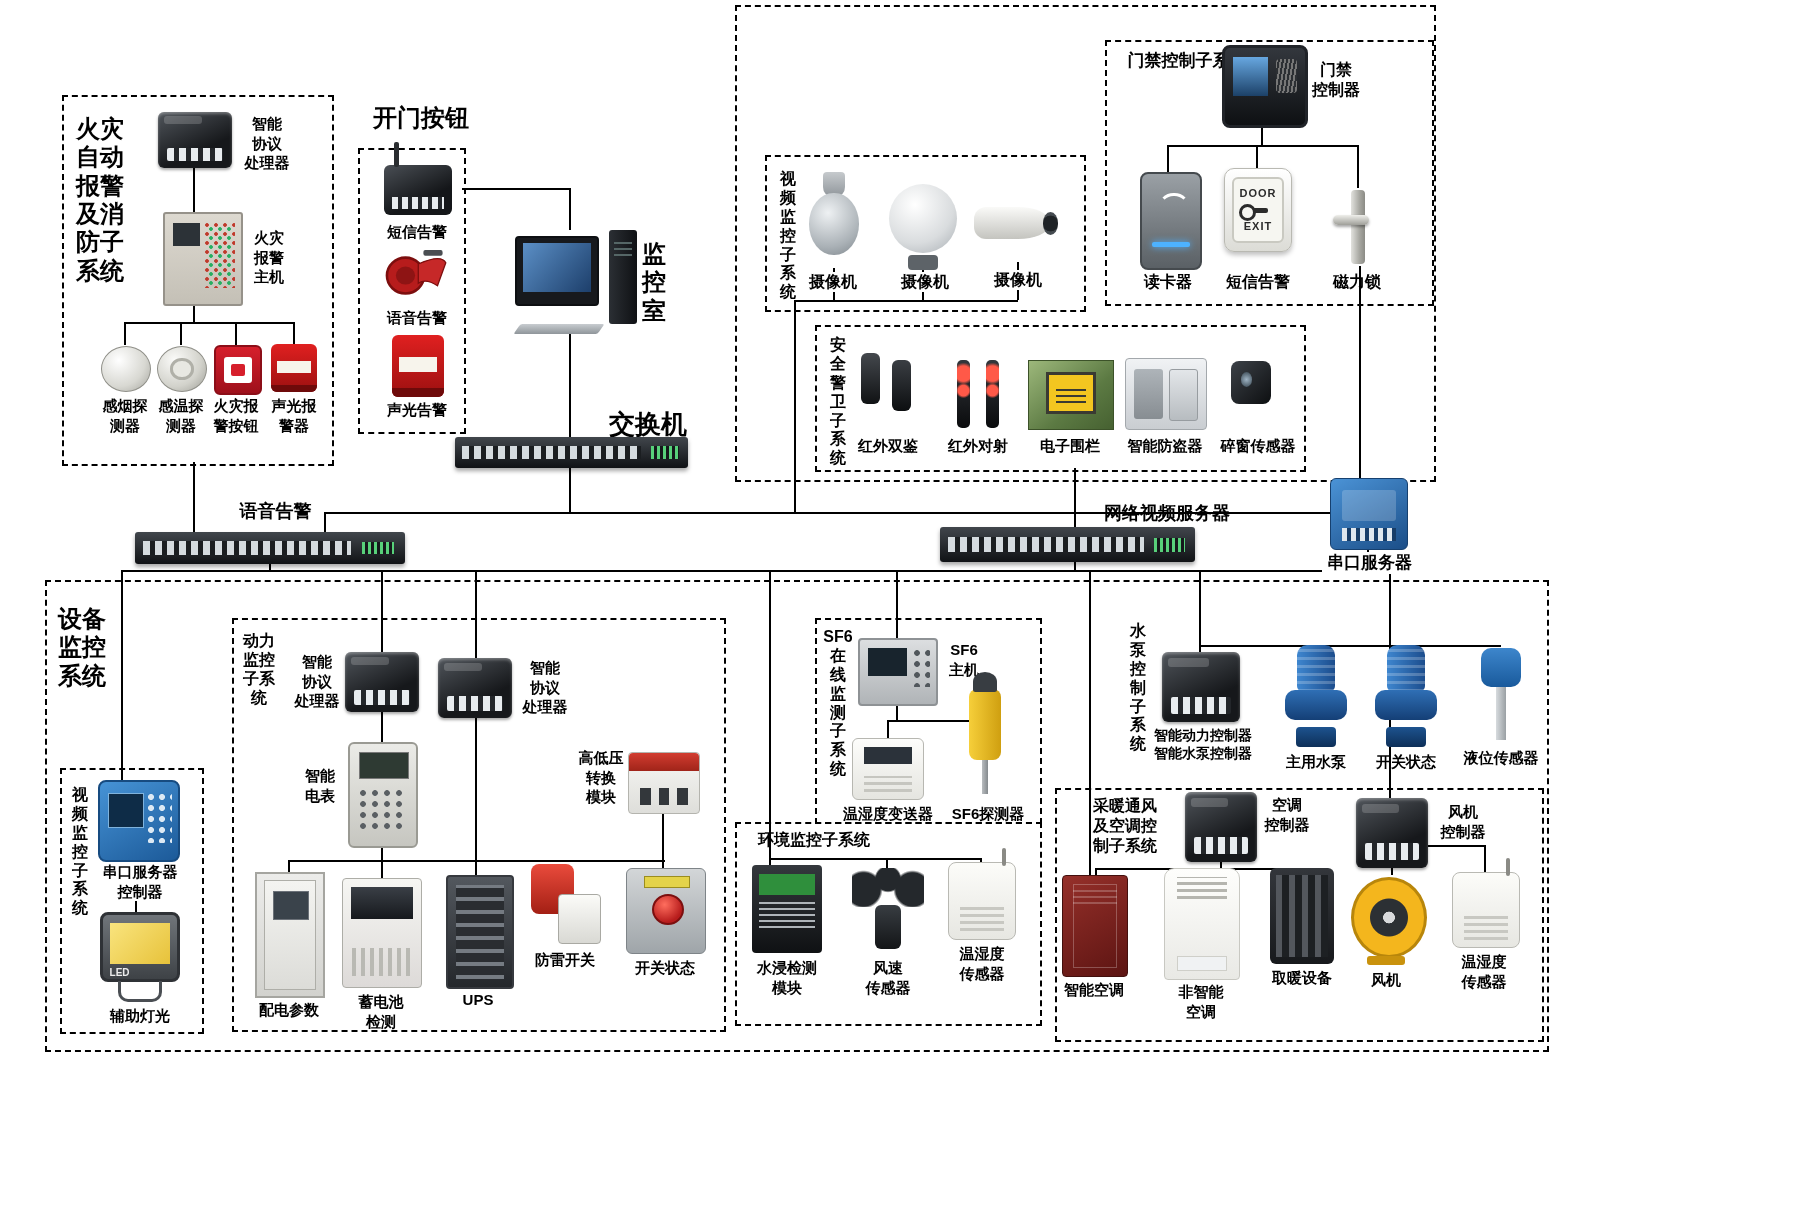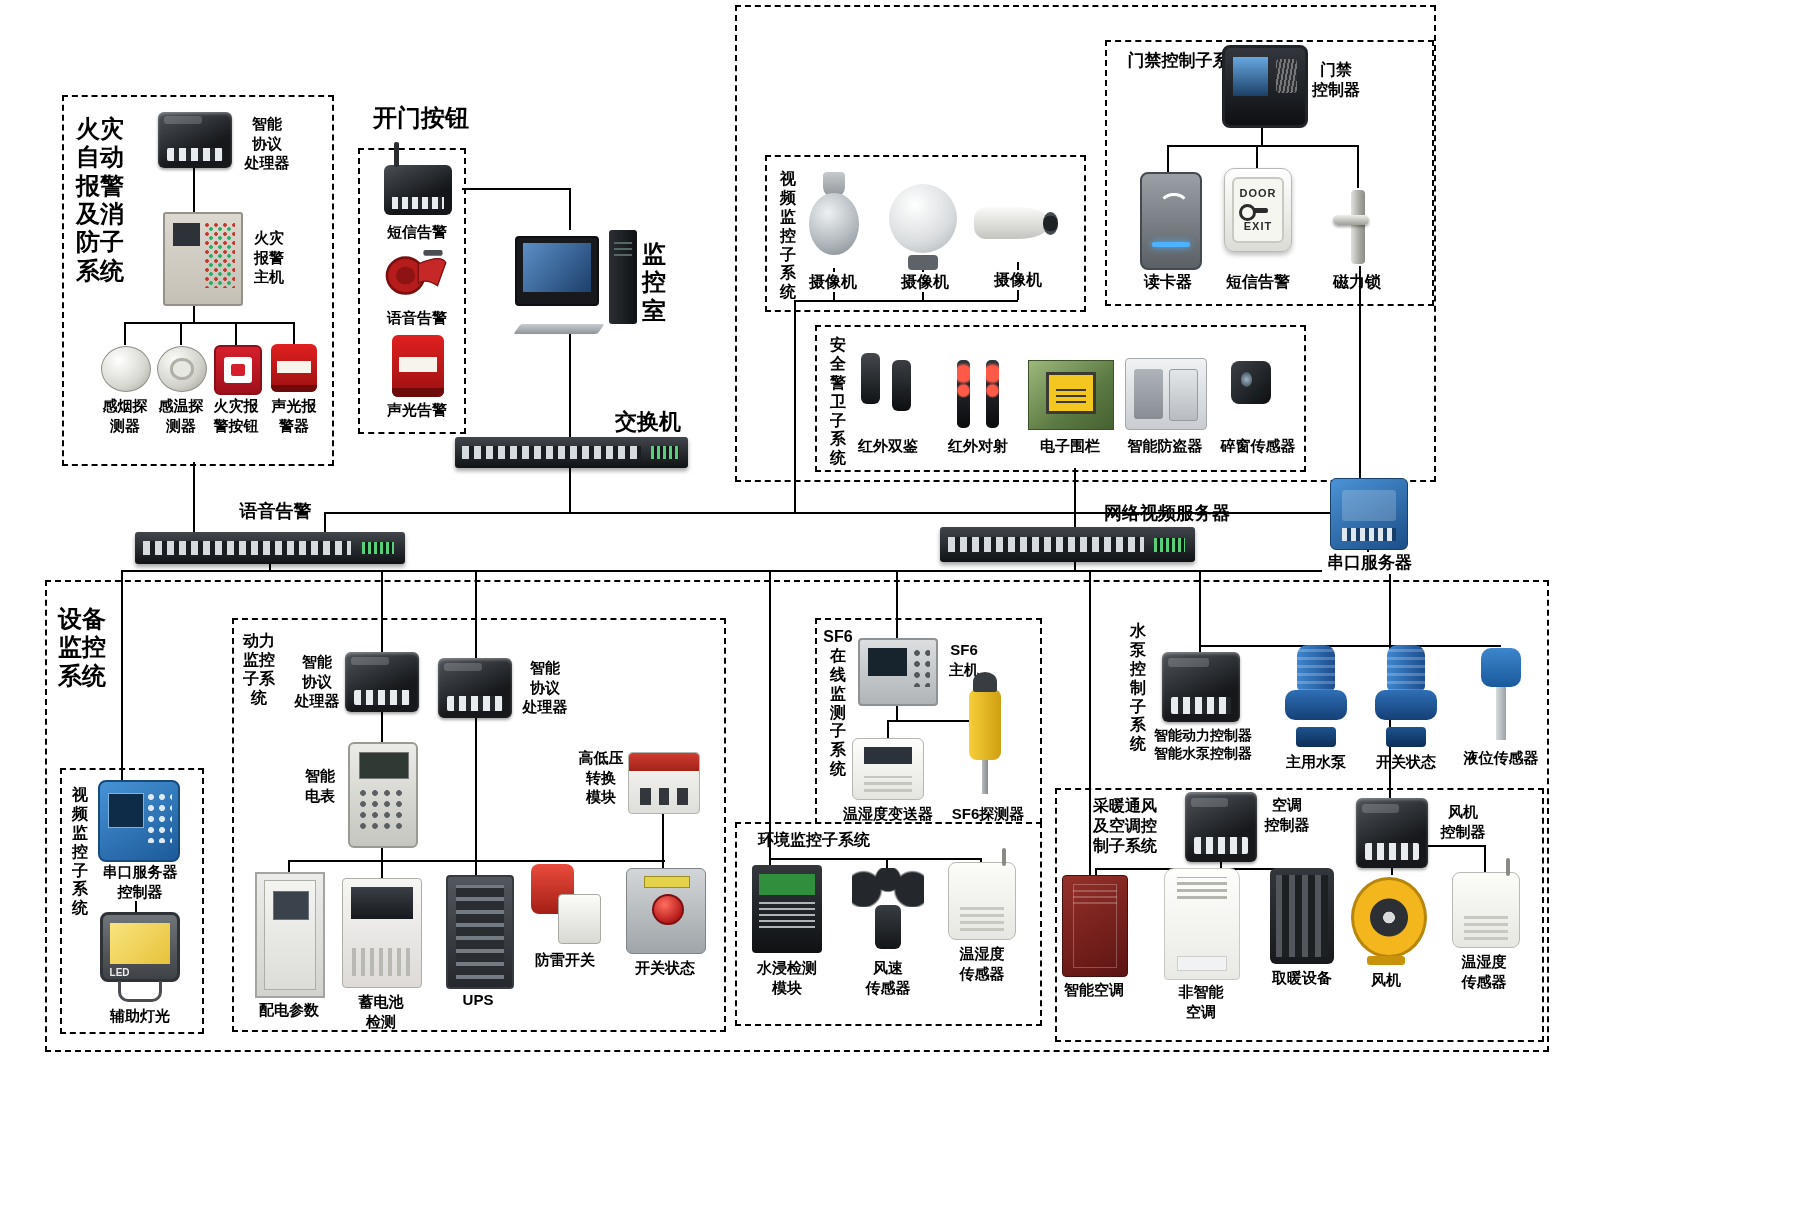--- a/index.html
+++ b/index.html
@@ -6,21 +6,21 @@
   .canvas{position:relative;width:1820px;height:1221px;background:#fff;overflow:hidden;
           font-family:"Liberation Sans","DejaVu Sans",sans-serif;}
   .dbox{position:absolute;border:2px dashed #000;background:transparent;}
   .ln{position:absolute;background:#000;display:block;}
   .ln.h{height:2px;}
   .ln.v{width:2px;}
   .lbl{position:absolute;font-weight:bold;font-size:15px;line-height:1.3;text-align:center;
        white-space:pre-line;color:#000;}
   .t25{font-size:25px;line-height:1.2;letter-spacing:2px;}
   .t24{font-size:24px;line-height:1.35;}
-  .t22{font-size:22px;}
+  .t22{font-size:26px;}
   .t18{font-size:18px;}
   .t17{font-size:17px;}
   .t16{font-size:16px;line-height:1.25;}
   .t14{font-size:14px;line-height:1.3;}
   .vtx{line-height:1.18;}
   .wbg{background:#fff;}
 
   .dev{position:absolute;}
   .dev::before,.dev::after{content:"";position:absolute;}
 

